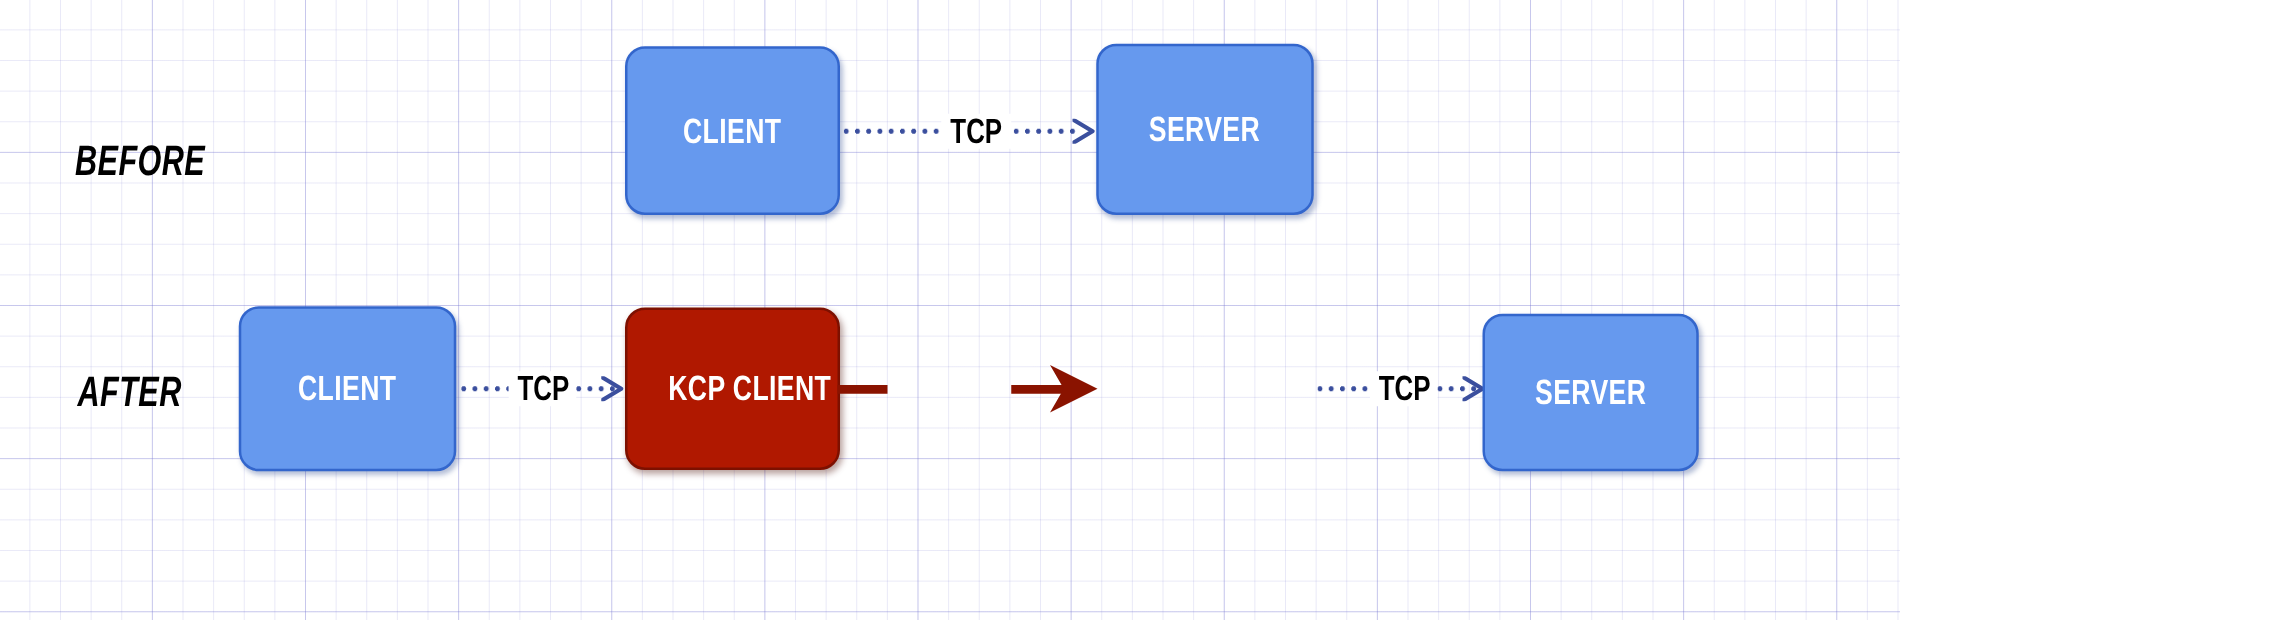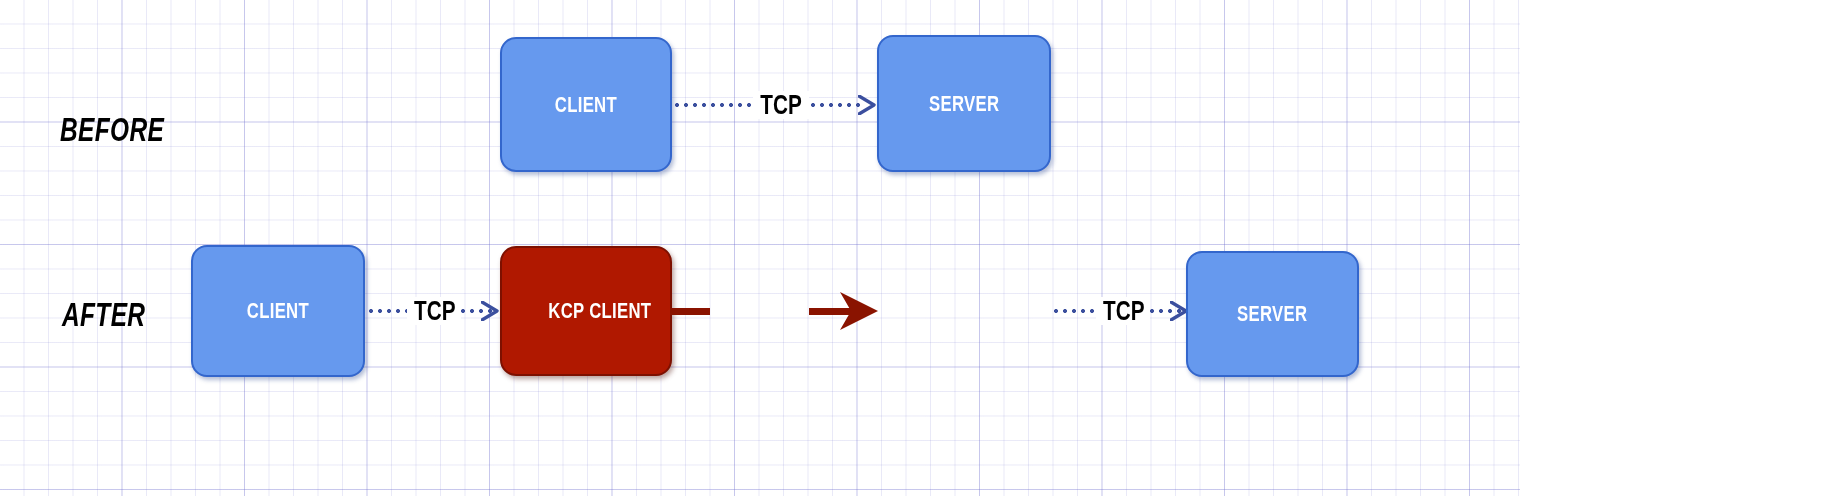--- a/index.html
+++ b/index.html
@@ -43,21 +43,21 @@
   .node {
     position: absolute;
     box-sizing: border-box;
     border-radius: 16px;
     display: flex;
     align-items: center;
     justify-content: center;
     color: #ffffff;
     font-family: "Liberation Sans", sans-serif;
     font-weight: 700;
-    font-size: 22px;
+    font-size: 28px;
     letter-spacing: 0.4px;
     white-space: nowrap;
   }
   .node .node-text {
     display: block;
     transform: scaleX(0.76);
     transform-origin: center center;
   }
 
   .node.blue {

